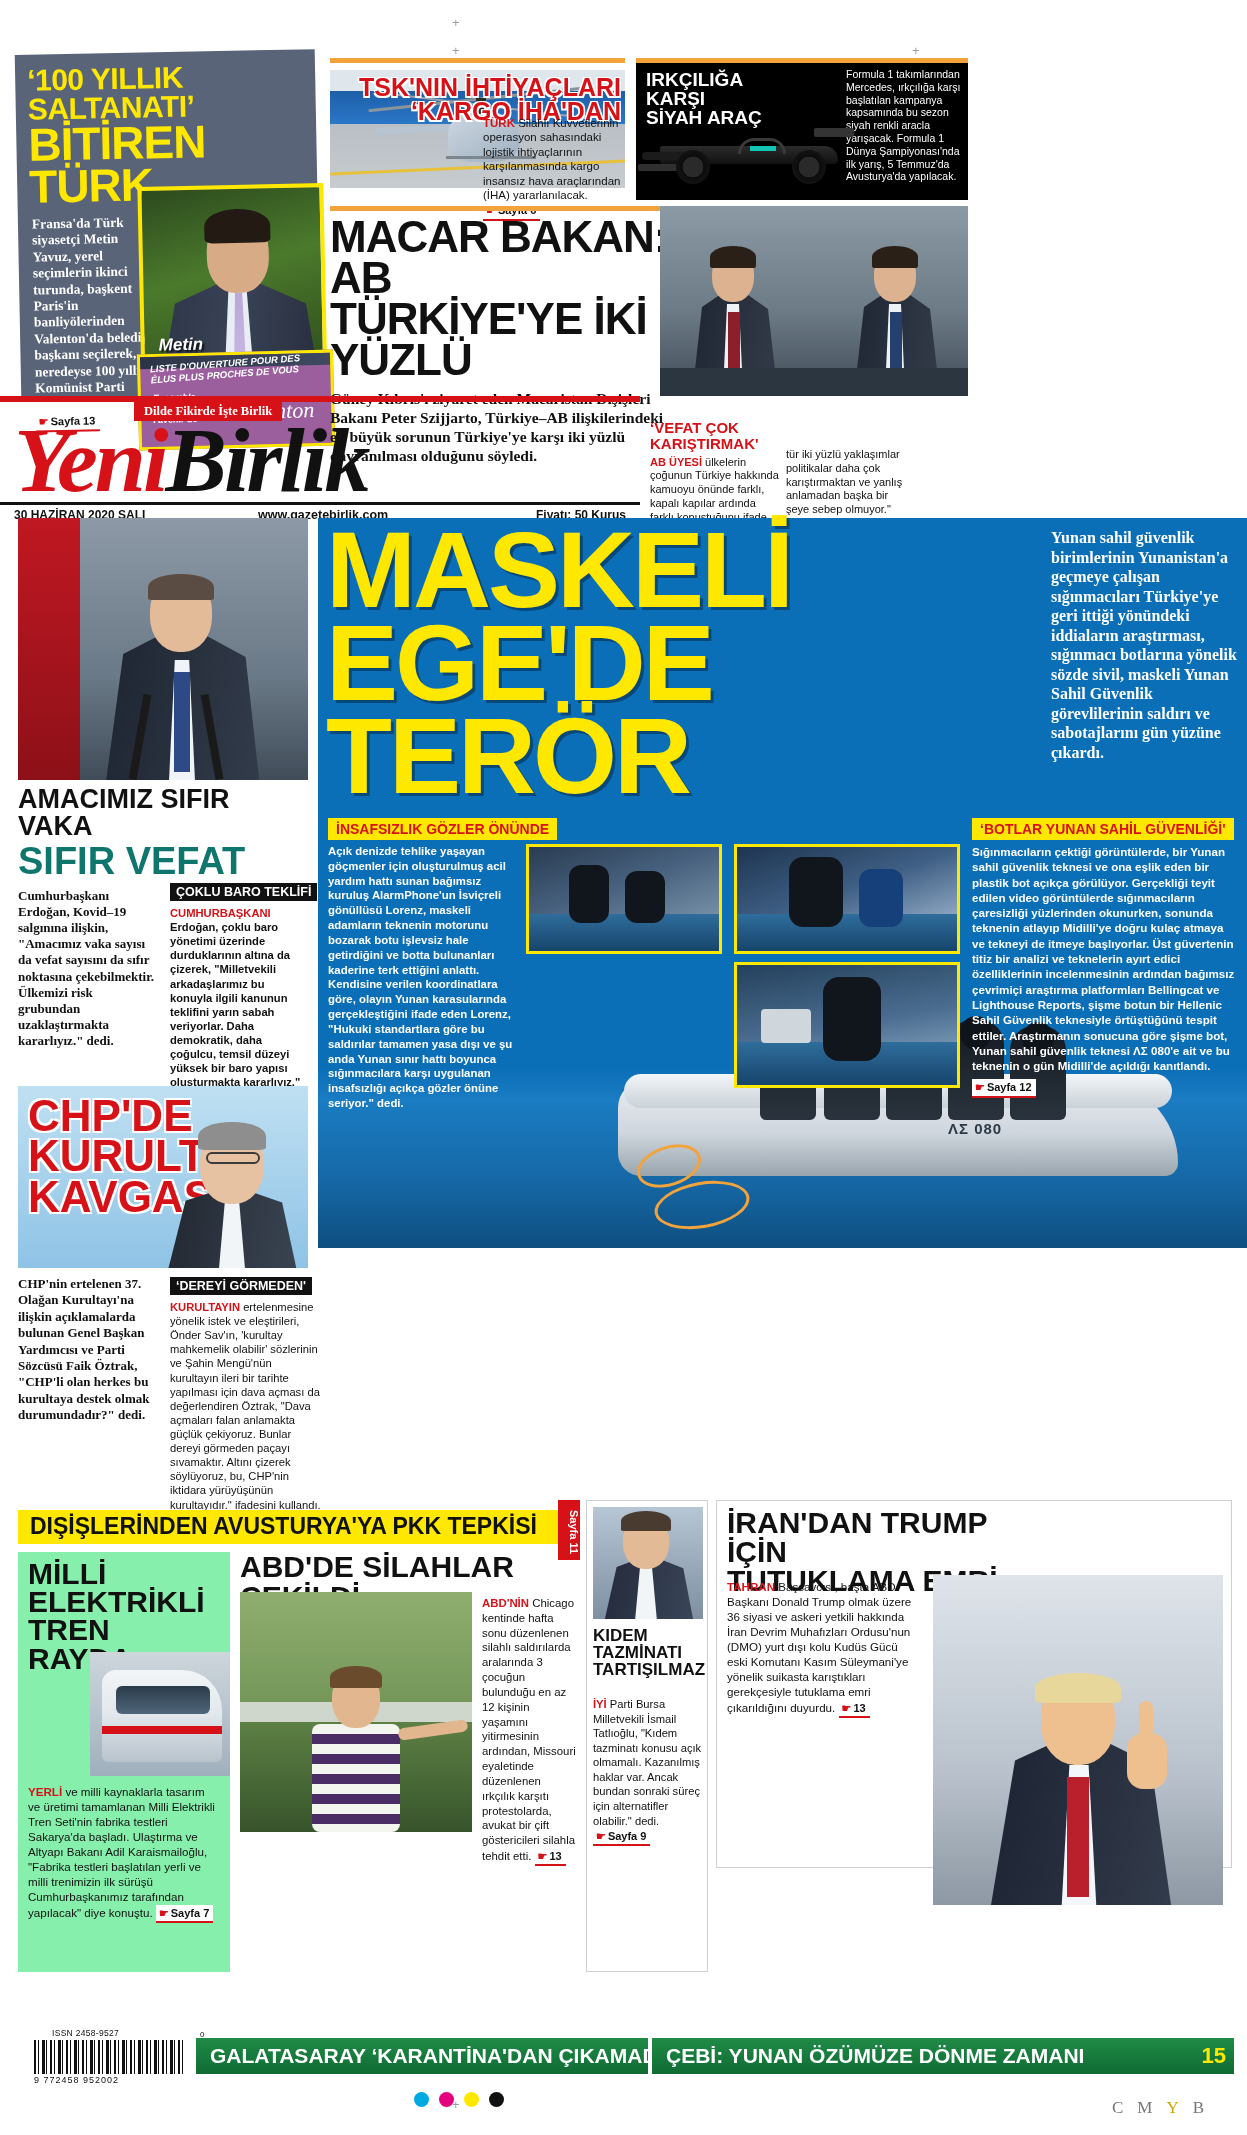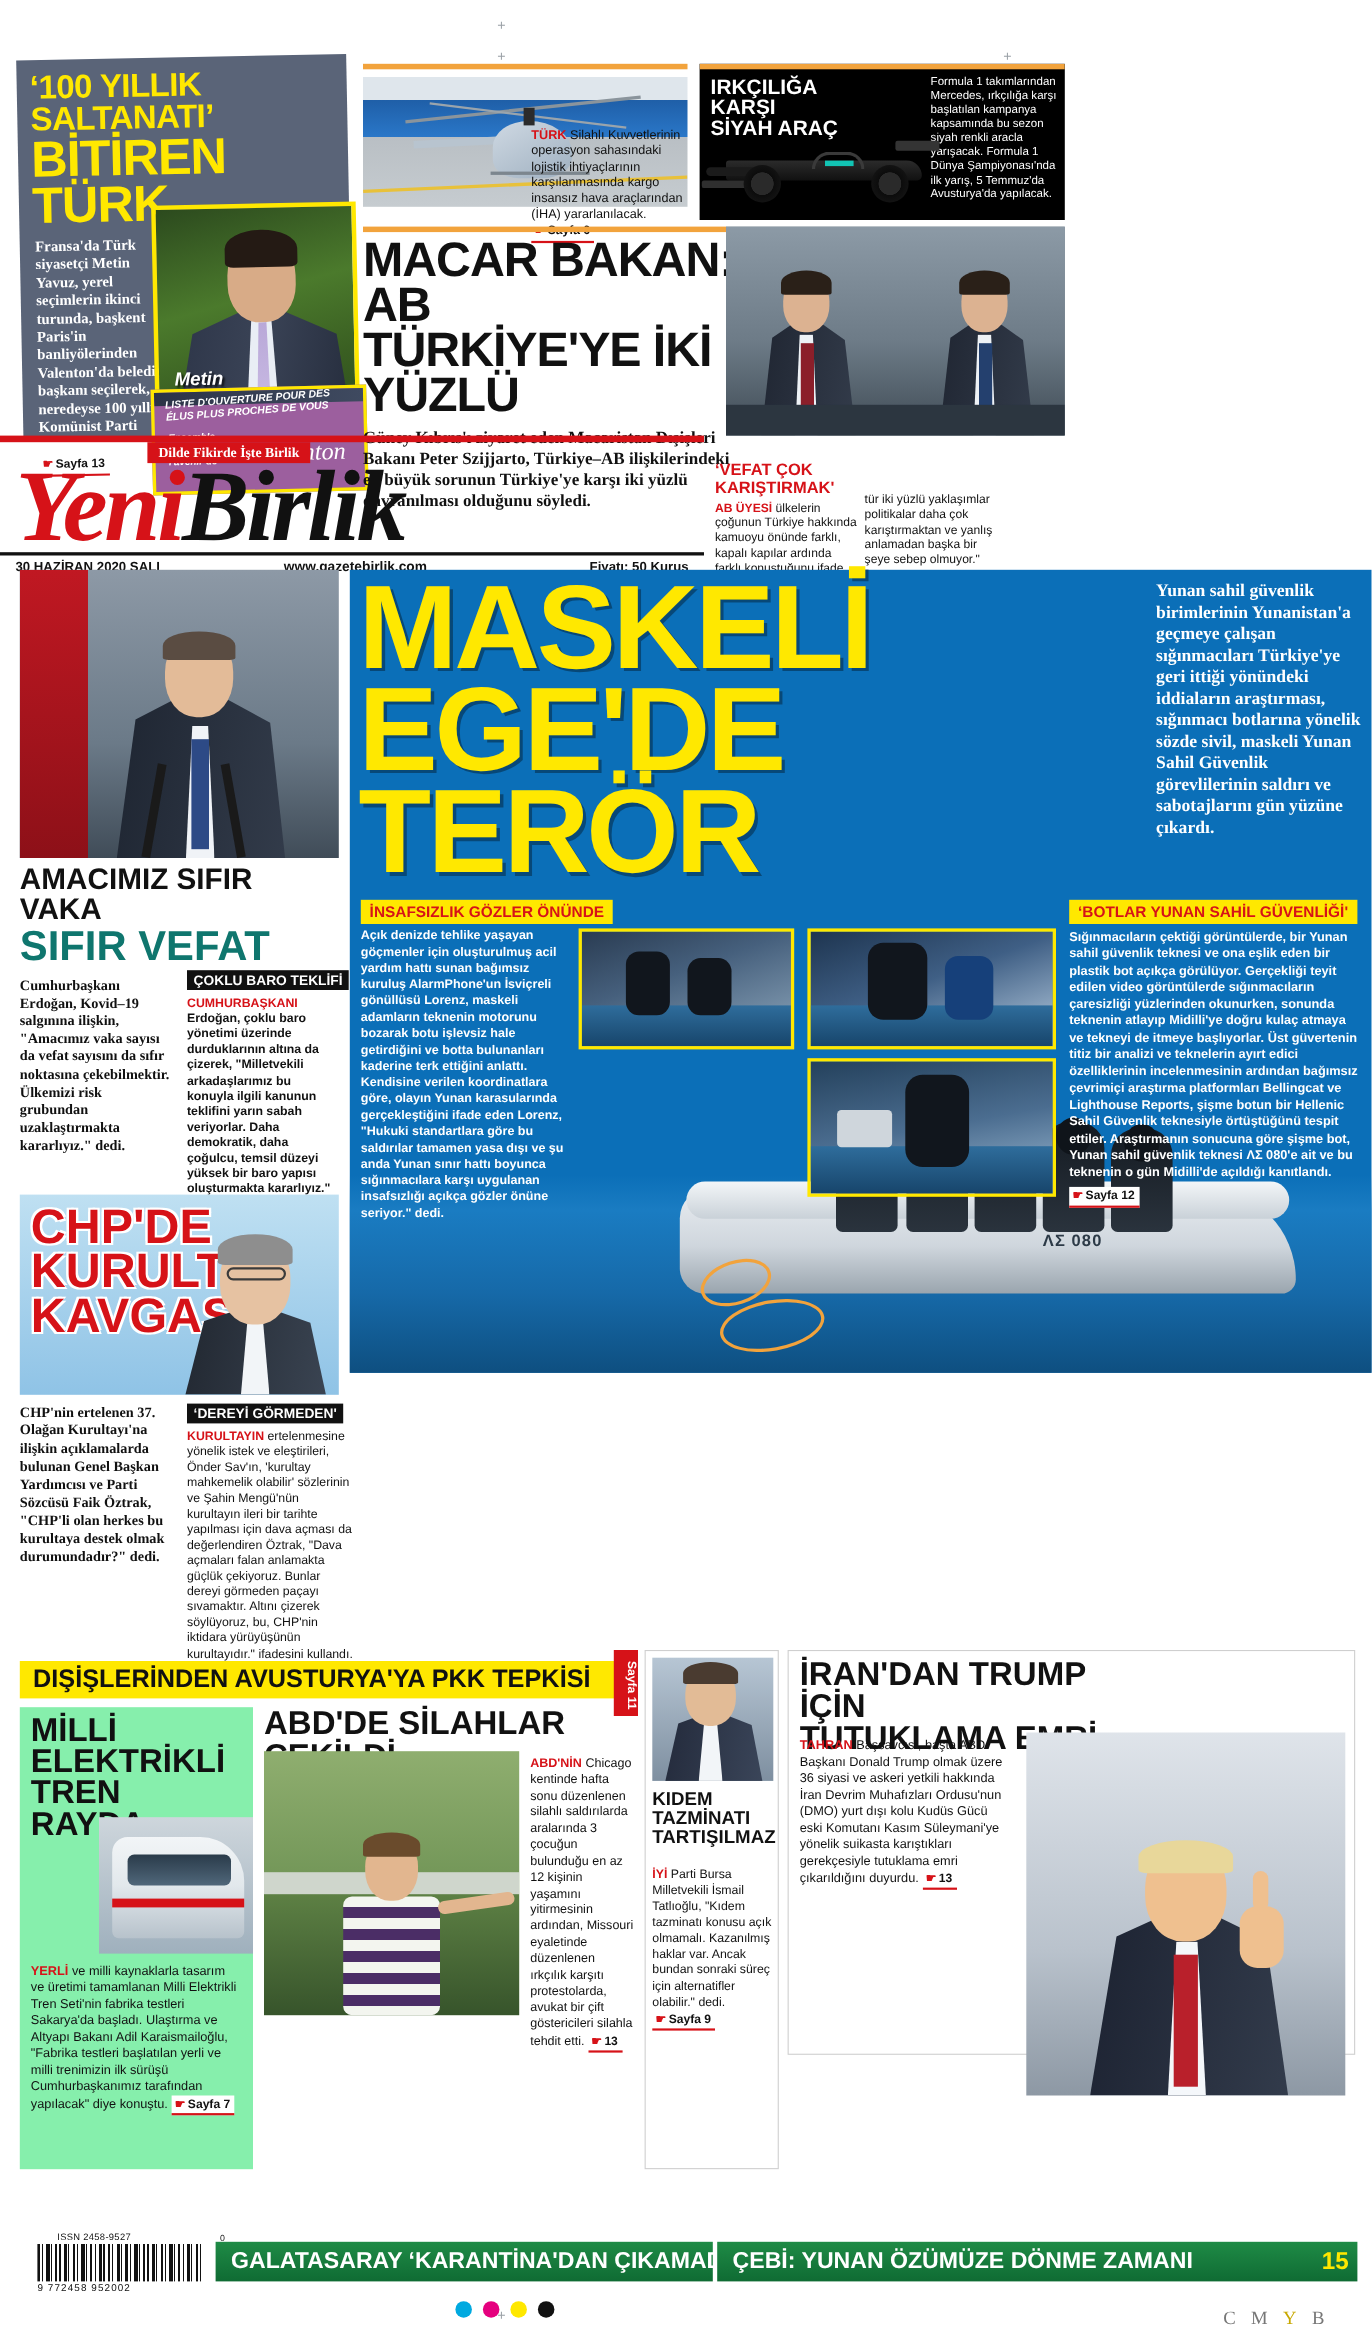--- a/index.html
+++ b/index.html
@@ -817,20 +817,24 @@
   <div class="abs" id="tsk-box">
     <div class="rule"></div>
     <div class="photo">
       <div class="tailb"></div>
       <div class="heli-body"></div>
       <div class="rotor"></div>
       <div class="rotor2"></div>
       <div class="mast"></div>
       <div class="skid"></div>
       <div class="yline"></div>
+    </div>
+    <div class="title">
+      <div class="t1">TSK'NIN İHTİYAÇLARI</div>
+      <div class="t2">‘KARGO İHA'DAN</div>
     </div>
   </div>
   <div class="abs" id="tsk-text">
     <b class="lead">TÜRK</b>
     <span>Silahlı Kuvvetlerinin operasyon sahasındaki lojistik ihtiyaçlarının karşılanmasında kargo insansız hava araçlarından (İHA) yararlanılacak.</span>
     <span class="pagebadge"><span class="hand">☛</span><span>Sayfa 6</span></span>
   </div>
 
   <div class="abs" id="f1-box">
     <div class="rule"></div>

